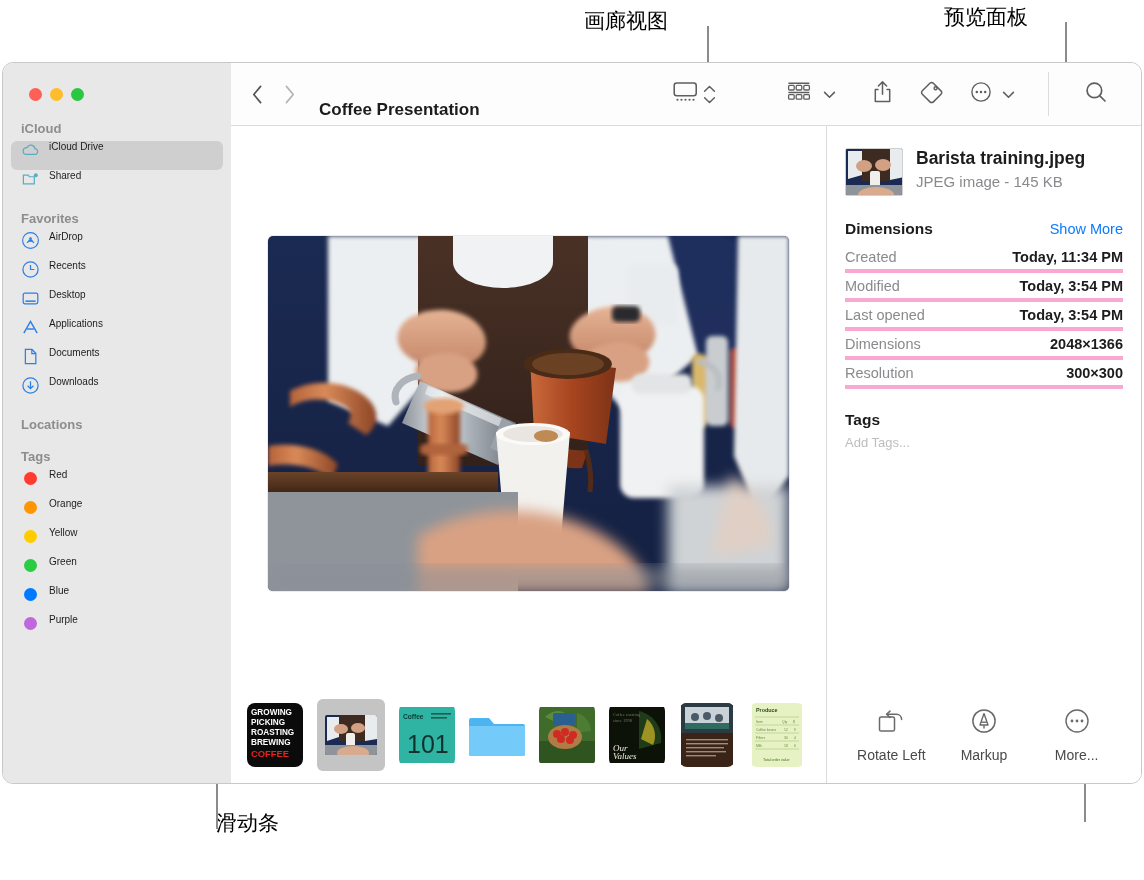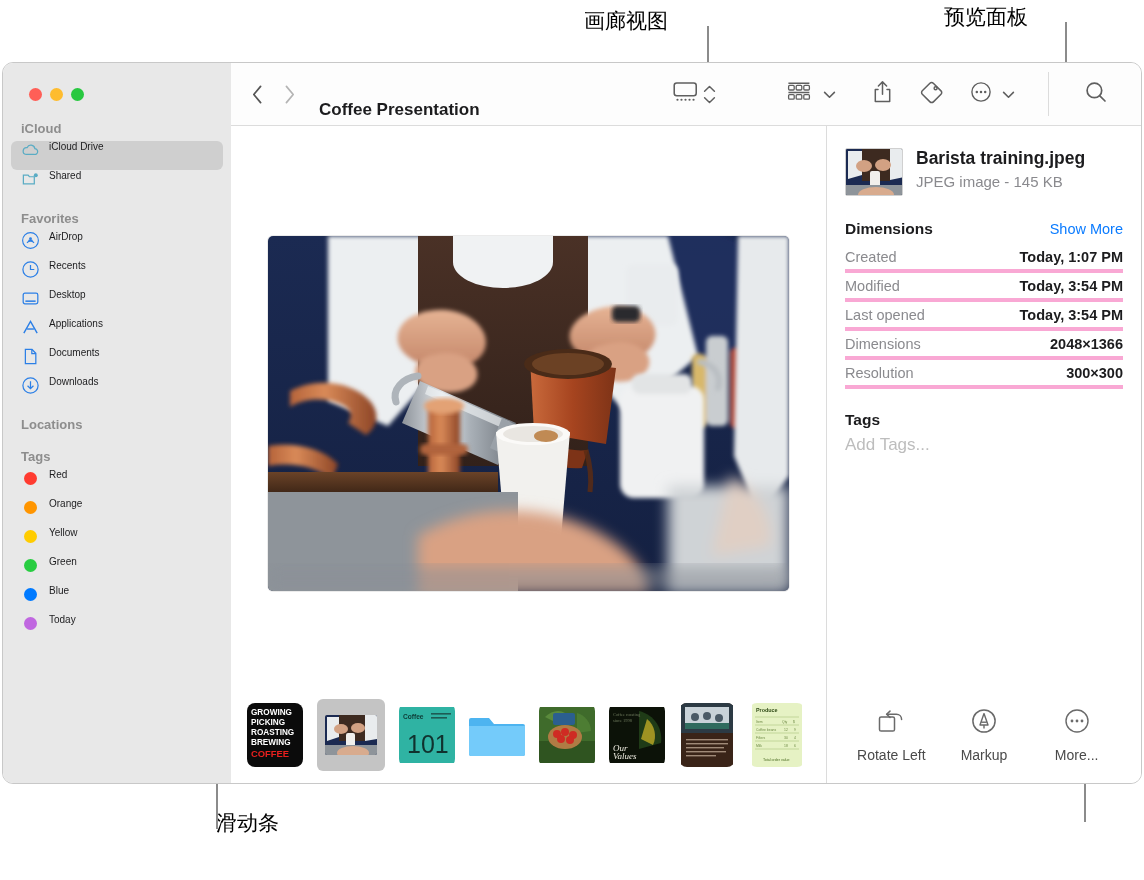--- a/index.html
+++ b/index.html
@@ -205,21 +205,21 @@
     display: flex; justify-content: space-between; align-items: center;
     height: 29px;
     border-bottom: 4px solid #f9a8d4;
     font-size: 14.5px;
   }
   .info-row:last-of-type { border-bottom: none; }
   .info-key { color: #8a8a8e; }
   .info-val { color: #1c1c1e; font-weight: bold; }
 
   .tags-title { font-size: 15.5px; font-weight: bold; color: #1c1c1e; margin-top: 22px; }
-  .tags-ph { font-size: 17px; color: #bdbdbd; margin-top: 6px; }
+  .tags-ph { font-size: 13px; color: #bdbdbd; margin-top: 6px; }
 
   .info-spacer { flex: 1; }
   .actions {
     display: flex;
     justify-content: space-around;
     align-items: flex-end;
     padding-bottom: 20px;
   }
   .action {
     display: flex; flex-direction: column; align-items: center; gap: 9px;
@@ -360,21 +360,21 @@
       <div class="sb-item">
         <span class="sb-ico">
             <span class="dot" style="background:#007AFF"></span>
           </span>
         <span>Blue</span>
       </div>
       <div class="sb-item">
         <span class="sb-ico">
             <span class="dot" style="background:#C067E0"></span>
           </span>
-        <span>Today</span>
+        <span>Purple</span>
       </div>
     </div>
 
     <div class="maincol">
 
       <div class="toolbar">
         <div class="nav-arrows">
           <span class="nav-arrow">
             <svg width="11" height="19" viewBox="0 0 11 19">
                 <path d="M8.6 1.4 1.8 9.5l6.8 8.1" fill="none" stroke="#555" stroke-width="1.7" stroke-linecap="round" stroke-linejoin="round"></path>
@@ -769,21 +769,21 @@
             </div>
           </div>
 
           <div class="sec-head">
             <span class="sec-title">Dimensions</span>
             <span class="sec-link">Show More</span>
           </div>
 
           <div class="info-row">
             <span class="info-key">Created</span>
-            <span class="info-val">Today, 1:07 PM</span>
+            <span class="info-val">Today, 11:34 PM</span>
           </div>
           <div class="info-row">
             <span class="info-key">Modified</span>
             <span class="info-val">Today, 3:54 PM</span>
           </div>
           <div class="info-row">
             <span class="info-key">Last opened</span>
             <span class="info-val">Today, 3:54 PM</span>
           </div>
           <div class="info-row">

